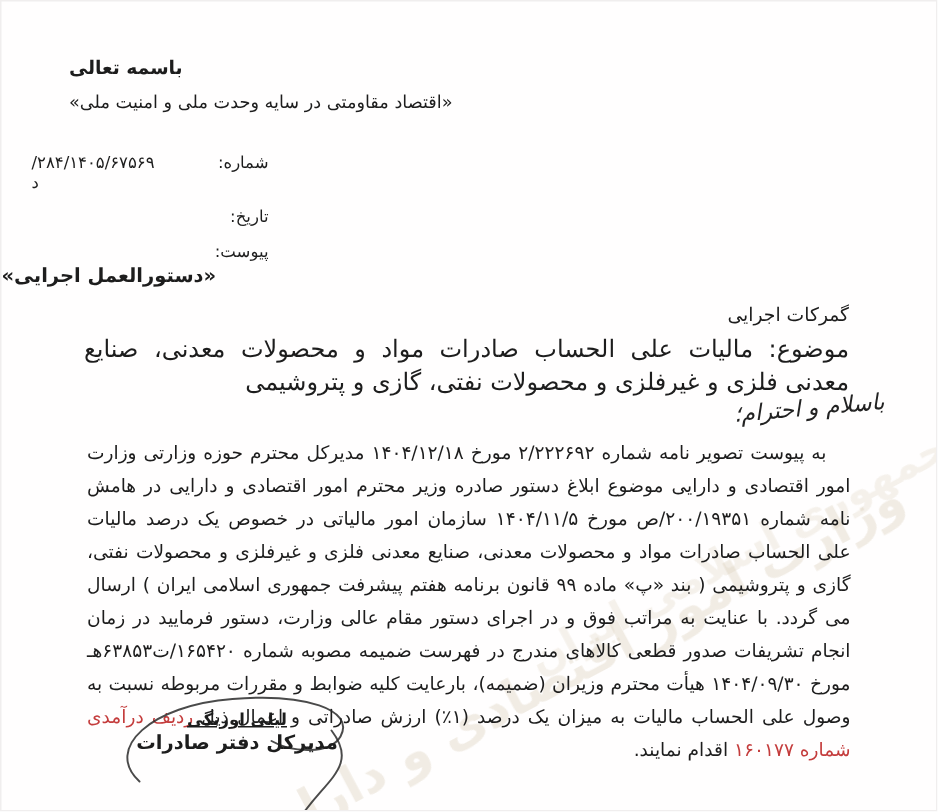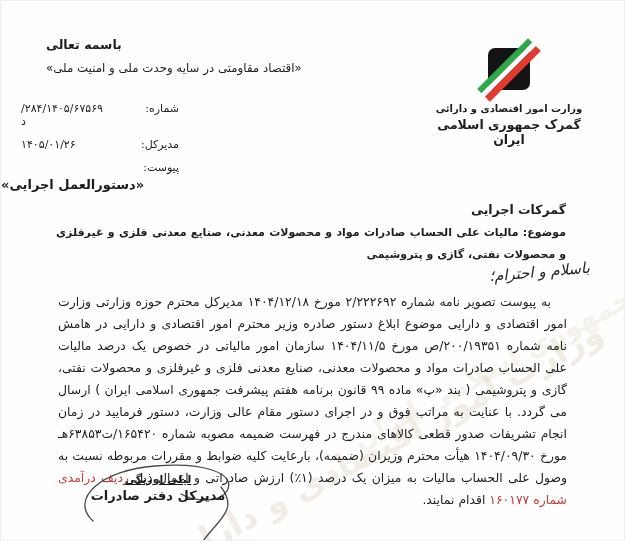--- a/index.html
+++ b/index.html
@@ -28,22 +28,22 @@
   .stripe.red{height:7px; background:#e23a2e;}
   .ministry{font-size:10px; font-weight:bold; margin-top:4px;}
   .org{font-size:12.5px; font-weight:bold; margin-top:3px;}
 
   .meta{position:absolute; top:101px; left:20px; width:158px; font-size:11px;}
   .meta-row{display:flex; margin-bottom:10px;}
   .meta-label{width:46px;padding-left:29px;}
   .meta-value{flex:1; text-align:left;}
 
   .doc-title{position:absolute; top:176px; left:0; right:0; text-align:left; font-weight:bold; font-size:13px;}
-  .addressee{position:absolute; top:201px; right:58px; font-weight:bold; font-size:12.5px;}
-  .subject{position:absolute; top:221px; right:58px; left:55px; font-weight:bold; font-size:11px;
+  .addressee{position:absolute; top:201px; right:58px; font-weight:normal; font-size:12.5px;}
+  .subject{position:absolute; top:221px; right:58px; left:55px; font-weight:normal; font-size:16px;
            line-height:21.5px; text-align:justify;}
   .salutation{position:absolute; top:262px; right:34px; font-size:15px; font-style:italic;
               transform:rotate(-5deg); letter-spacing:.5px; color:#222;}
 
   .body-text{position:absolute; top:290px; right:57px; left:57px; font-size:12.4px; line-height:22px;
              text-align:justify; text-indent:16px;}
   .red{color:#c43c3c;}
 
   .signature{position:absolute; top:472px; left:72px; width:170px; text-align:center; font-weight:bold;}
   .sig-ink{position:absolute; left:-10px; top:-16px; width:200px; height:130px; overflow:visible; pointer-events:none;}
@@ -57,41 +57,28 @@
 <div class="page">
 
   <div class="wm wm1">وزارت امور اقتصادی و دارایی</div>
   <div class="wm wm2">گمرک جمهوری اسلامی ایران</div>
 
   <div class="header-center">
     <div class="bismillah">باسمه تعالی</div>
     <div class="slogan">«اقتصاد مقاومتی در سایه وحدت ملی و امنیت ملی»</div>
   </div>
 
-  <div class="letterhead">
-    <div class="logo">
-      <div class="logo-square"></div>
-      <div class="ribbon">
-        <div class="stripe green"></div>
-        <div class="stripe white"></div>
-        <div class="stripe red"></div>
-      </div>
-    </div>
-    <div class="ministry">وزارت امور اقتصادی و دارائی</div>
-    <div class="org">گمرک جمهوری اسلامی ایران</div>
-  </div>
 
   <div class="meta">
     <div class="meta-row">
       <span class="meta-label">شماره:</span>
       <span class="meta-value">۲۸۴/۱۴۰۵/۶۷۵۶۹/د</span>
     </div>
     <div class="meta-row">
-      <span class="meta-label">مدیرکل:</span>
-      <span class="meta-value">۱۴۰۵/۰۱/۲۶</span>
+      <span class="meta-label">تاریخ:</span>
     </div>
     <div class="meta-row">
       <span class="meta-label">پیوست:</span>
     </div>
   </div>
 
   <div class="doc-title">«دستورالعمل اجرایی»</div>
 
   <div class="addressee">گمرکات اجرایی</div>
 

